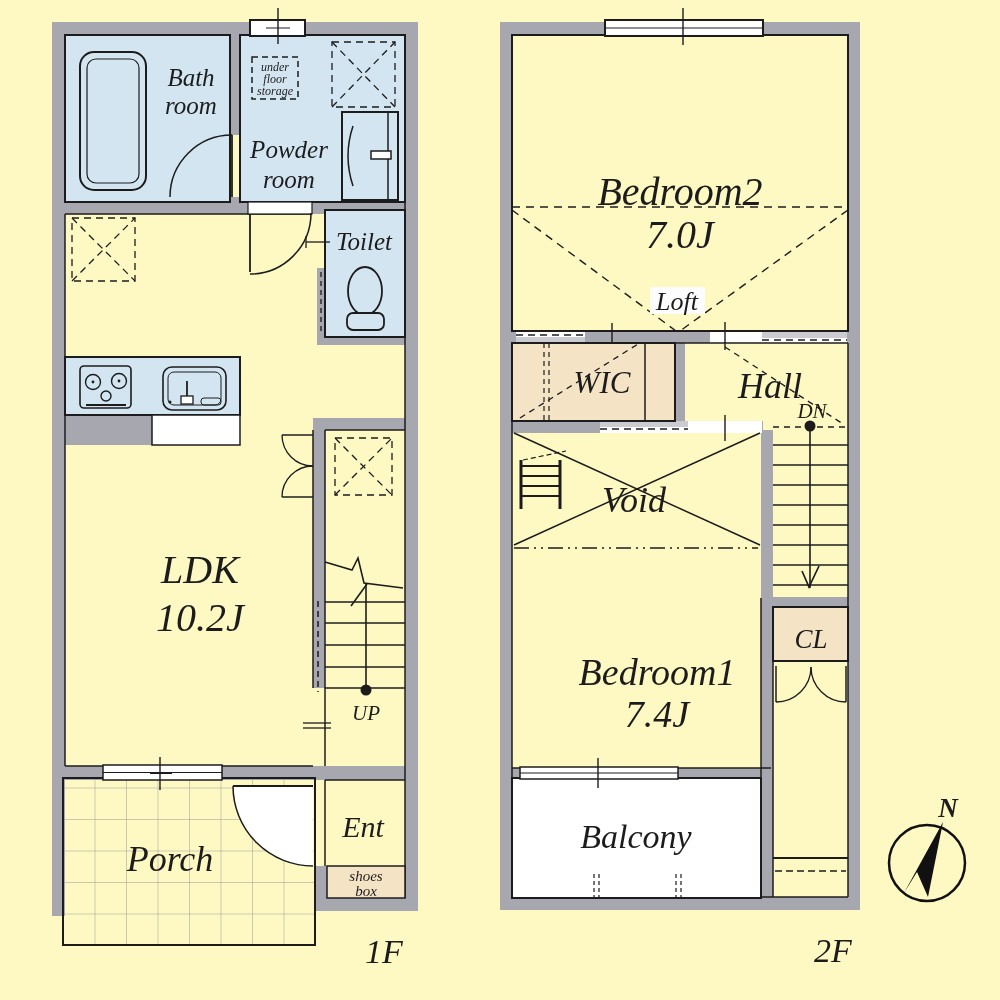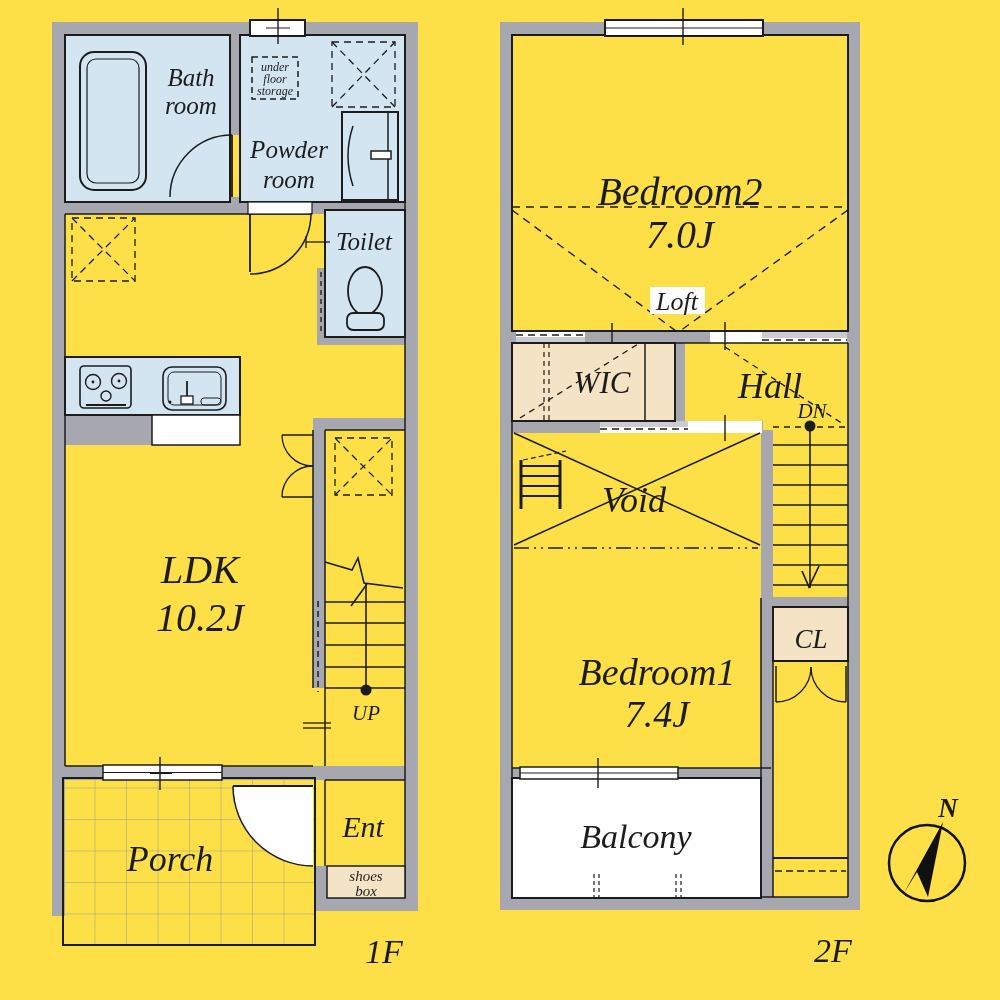--- a/index.html
+++ b/index.html
@@ -1,16 +1,16 @@
 <!DOCTYPE html>
 <html><head>
 <meta charset="utf-8">
 <style>
   html,body{margin:0;padding:0;background:#ffffff;}
-  .stage{width:1000px;height:1000px;position:relative;background:#fde047;}
+  .stage{width:1000px;height:1000px;position:relative;background:#fef9c3;}
   svg{display:block;}
   text{font-family:"Liberation Serif","DejaVu Serif",serif;font-style:italic;fill:#1c1c1c;}
   .ln{stroke:#1c1c1c;fill:none;}
   .room{stroke:#1c1c1c;stroke-width:2;}
   .thin{stroke:#1c1c1c;stroke-width:1.3;fill:none;}
 </style>
 </head>
 <body>
 
 <div class="stage">

